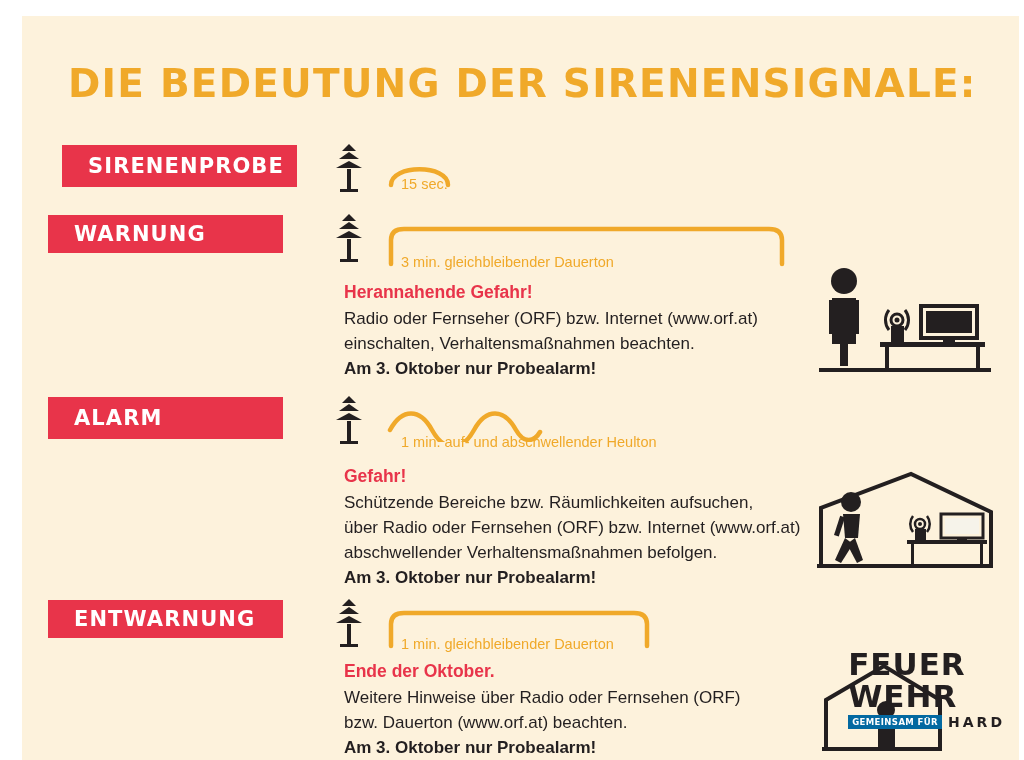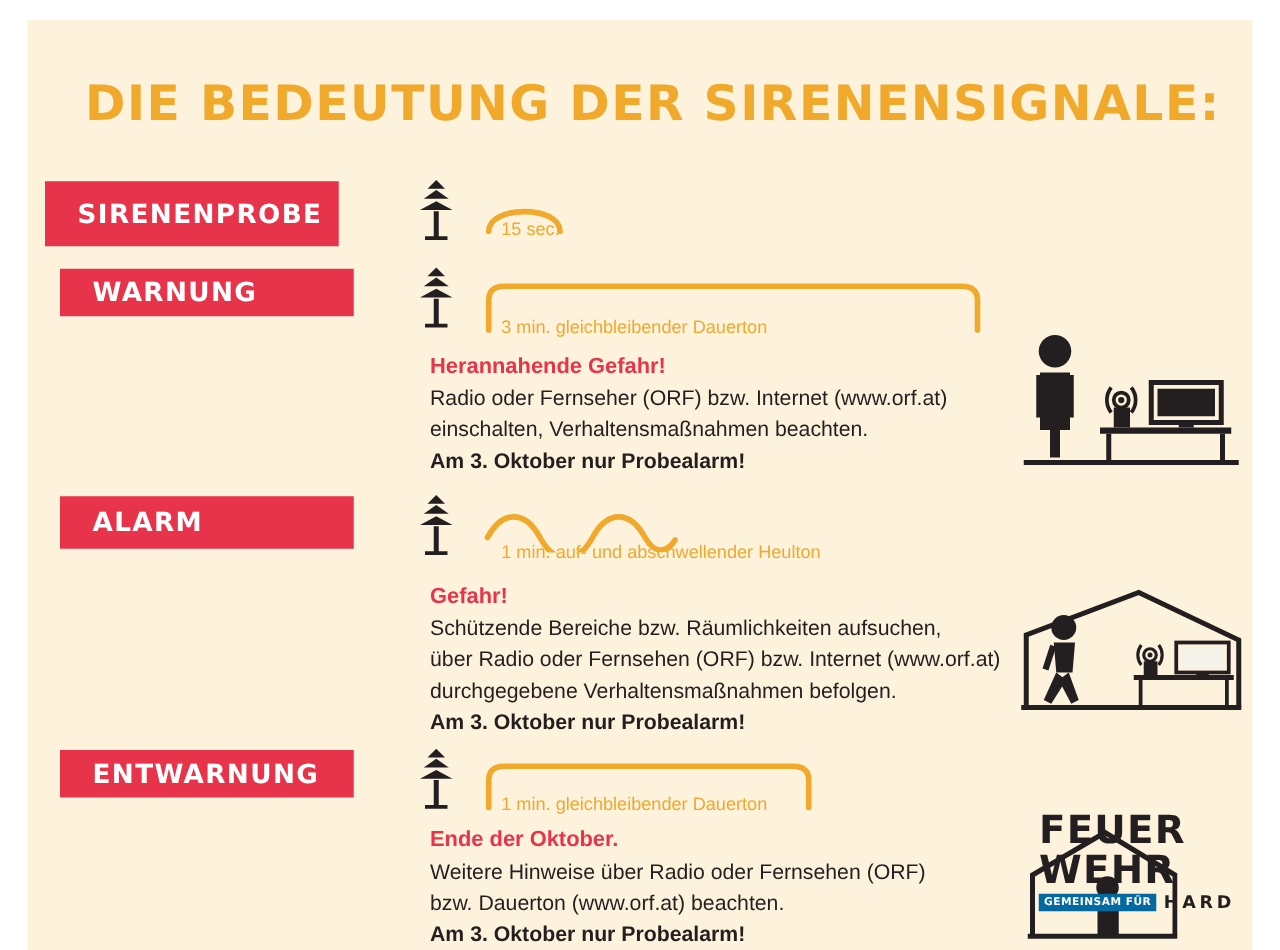--- a/index.html
+++ b/index.html
@@ -13,20 +13,21 @@
     font-family: "Liberation Sans", sans-serif;
     overflow: hidden;
   }
   .poster {
     position: absolute;
     left: 22px;
     top: 16px;
     width: 980px;
     height: 744px;
     background: #fdf2dc;
+    padding-left: 17px;
   }
   .title {
     position: absolute;
     left: 46px;
     top: 45px;
     font-size: 39px;
     font-weight: bold;
     letter-spacing: 1.2px;
     color: #f0a92a;
     font-family: "DejaVu Sans", sans-serif;
@@ -39,21 +40,21 @@
     color: #ffffff;
     font-weight: bold;
     font-size: 21px;
     letter-spacing: 1.1px;
     display: flex;
     align-items: center;
     padding-left: 26px;
     font-family: "DejaVu Sans", sans-serif;
     box-sizing: border-box;
   }
-  .badge.b1 { left: 14px; top: 129px; width: 235px; height: 52px; }
+  .badge.b1 { left: 40px; top: 129px; width: 235px; height: 42px; }
   .badge.b2 { left: 26px; top: 199px; width: 235px; height: 38px; }
   .badge.b3 { left: 26px; top: 381px; width: 235px; height: 42px; }
   .badge.b4 { left: 26px; top: 584px; width: 235px; height: 38px; }
 
   
   .siren {
     position: absolute;
     width: 34px;
     height: 48px;
   }
@@ -249,21 +250,21 @@
     <svg width="160" height="36" viewBox="0 0 160 36">
       <path d="M4 24 C16 2, 34 2, 46 24 C58 46, 76 46, 88 24 C100 2, 118 2, 130 24 C138 38, 148 36, 154 26" stroke="#f0a92a" stroke-width="4.5" fill="none" stroke-linecap="round"></path>
     </svg>
   </div>
   <div class="tone-label" style="left:379px; top:418px;">1 min. auf- und abschwellender Heulton</div>
 
   <div class="block" style="left:322px; top:450px;">
     <div class="head">Gefahr!</div>
     <div class="line">Schützende Bereiche bzw. Räumlichkeiten aufsuchen,</div>
     <div class="line">über Radio oder Fernsehen (ORF) bzw. Internet (www.orf.at)</div>
-    <div class="line">durchgegebene Verhaltensmaßnahmen befolgen.</div>
+    <div class="line">abschwellender Verhaltensmaßnahmen befolgen.</div>
     <div class="line bold">Am 3. Oktober nur Probealarm!</div>
   </div>
 
   <div class="illus" style="left:793px; top:440px;">
     <svg width="180" height="122" viewBox="0 0 180 122">
 
       <path d="M6 110 L6 52 L96 18 L176 56 L176 110" stroke="#231f20" stroke-width="4" fill="none"></path>
 
       <rect x="2" y="108" width="176" height="4" fill="#231f20"></rect>
 

